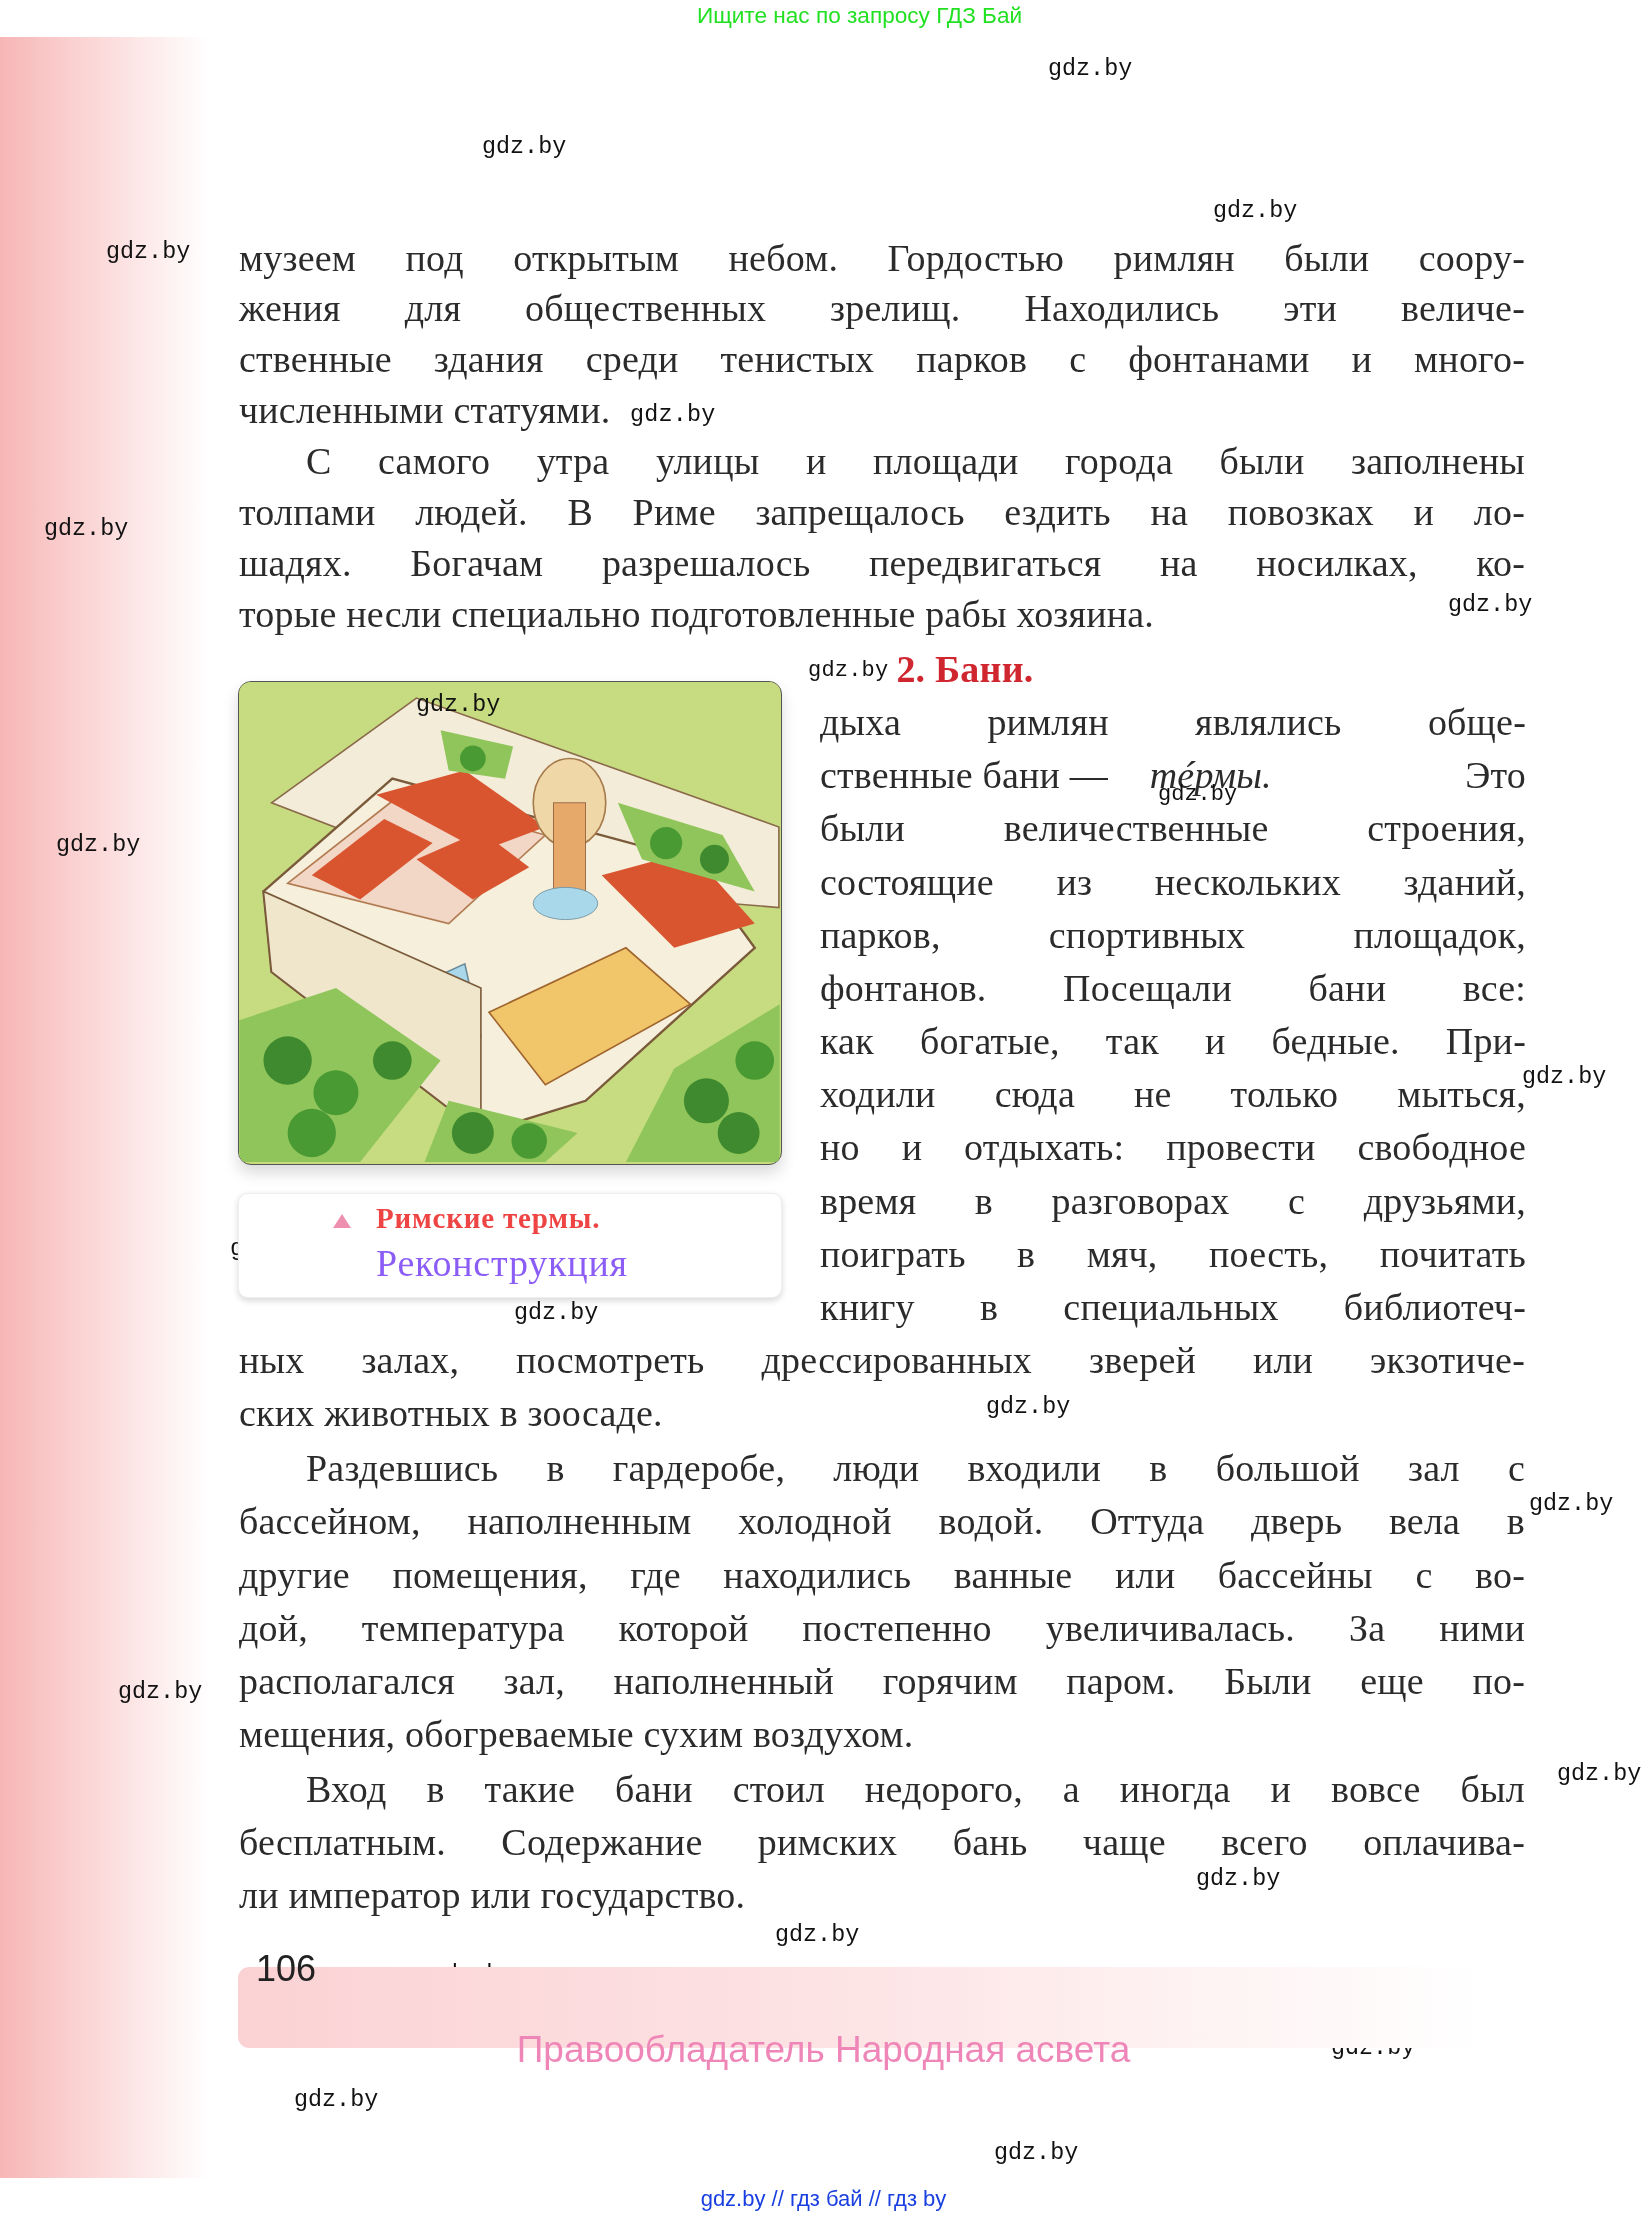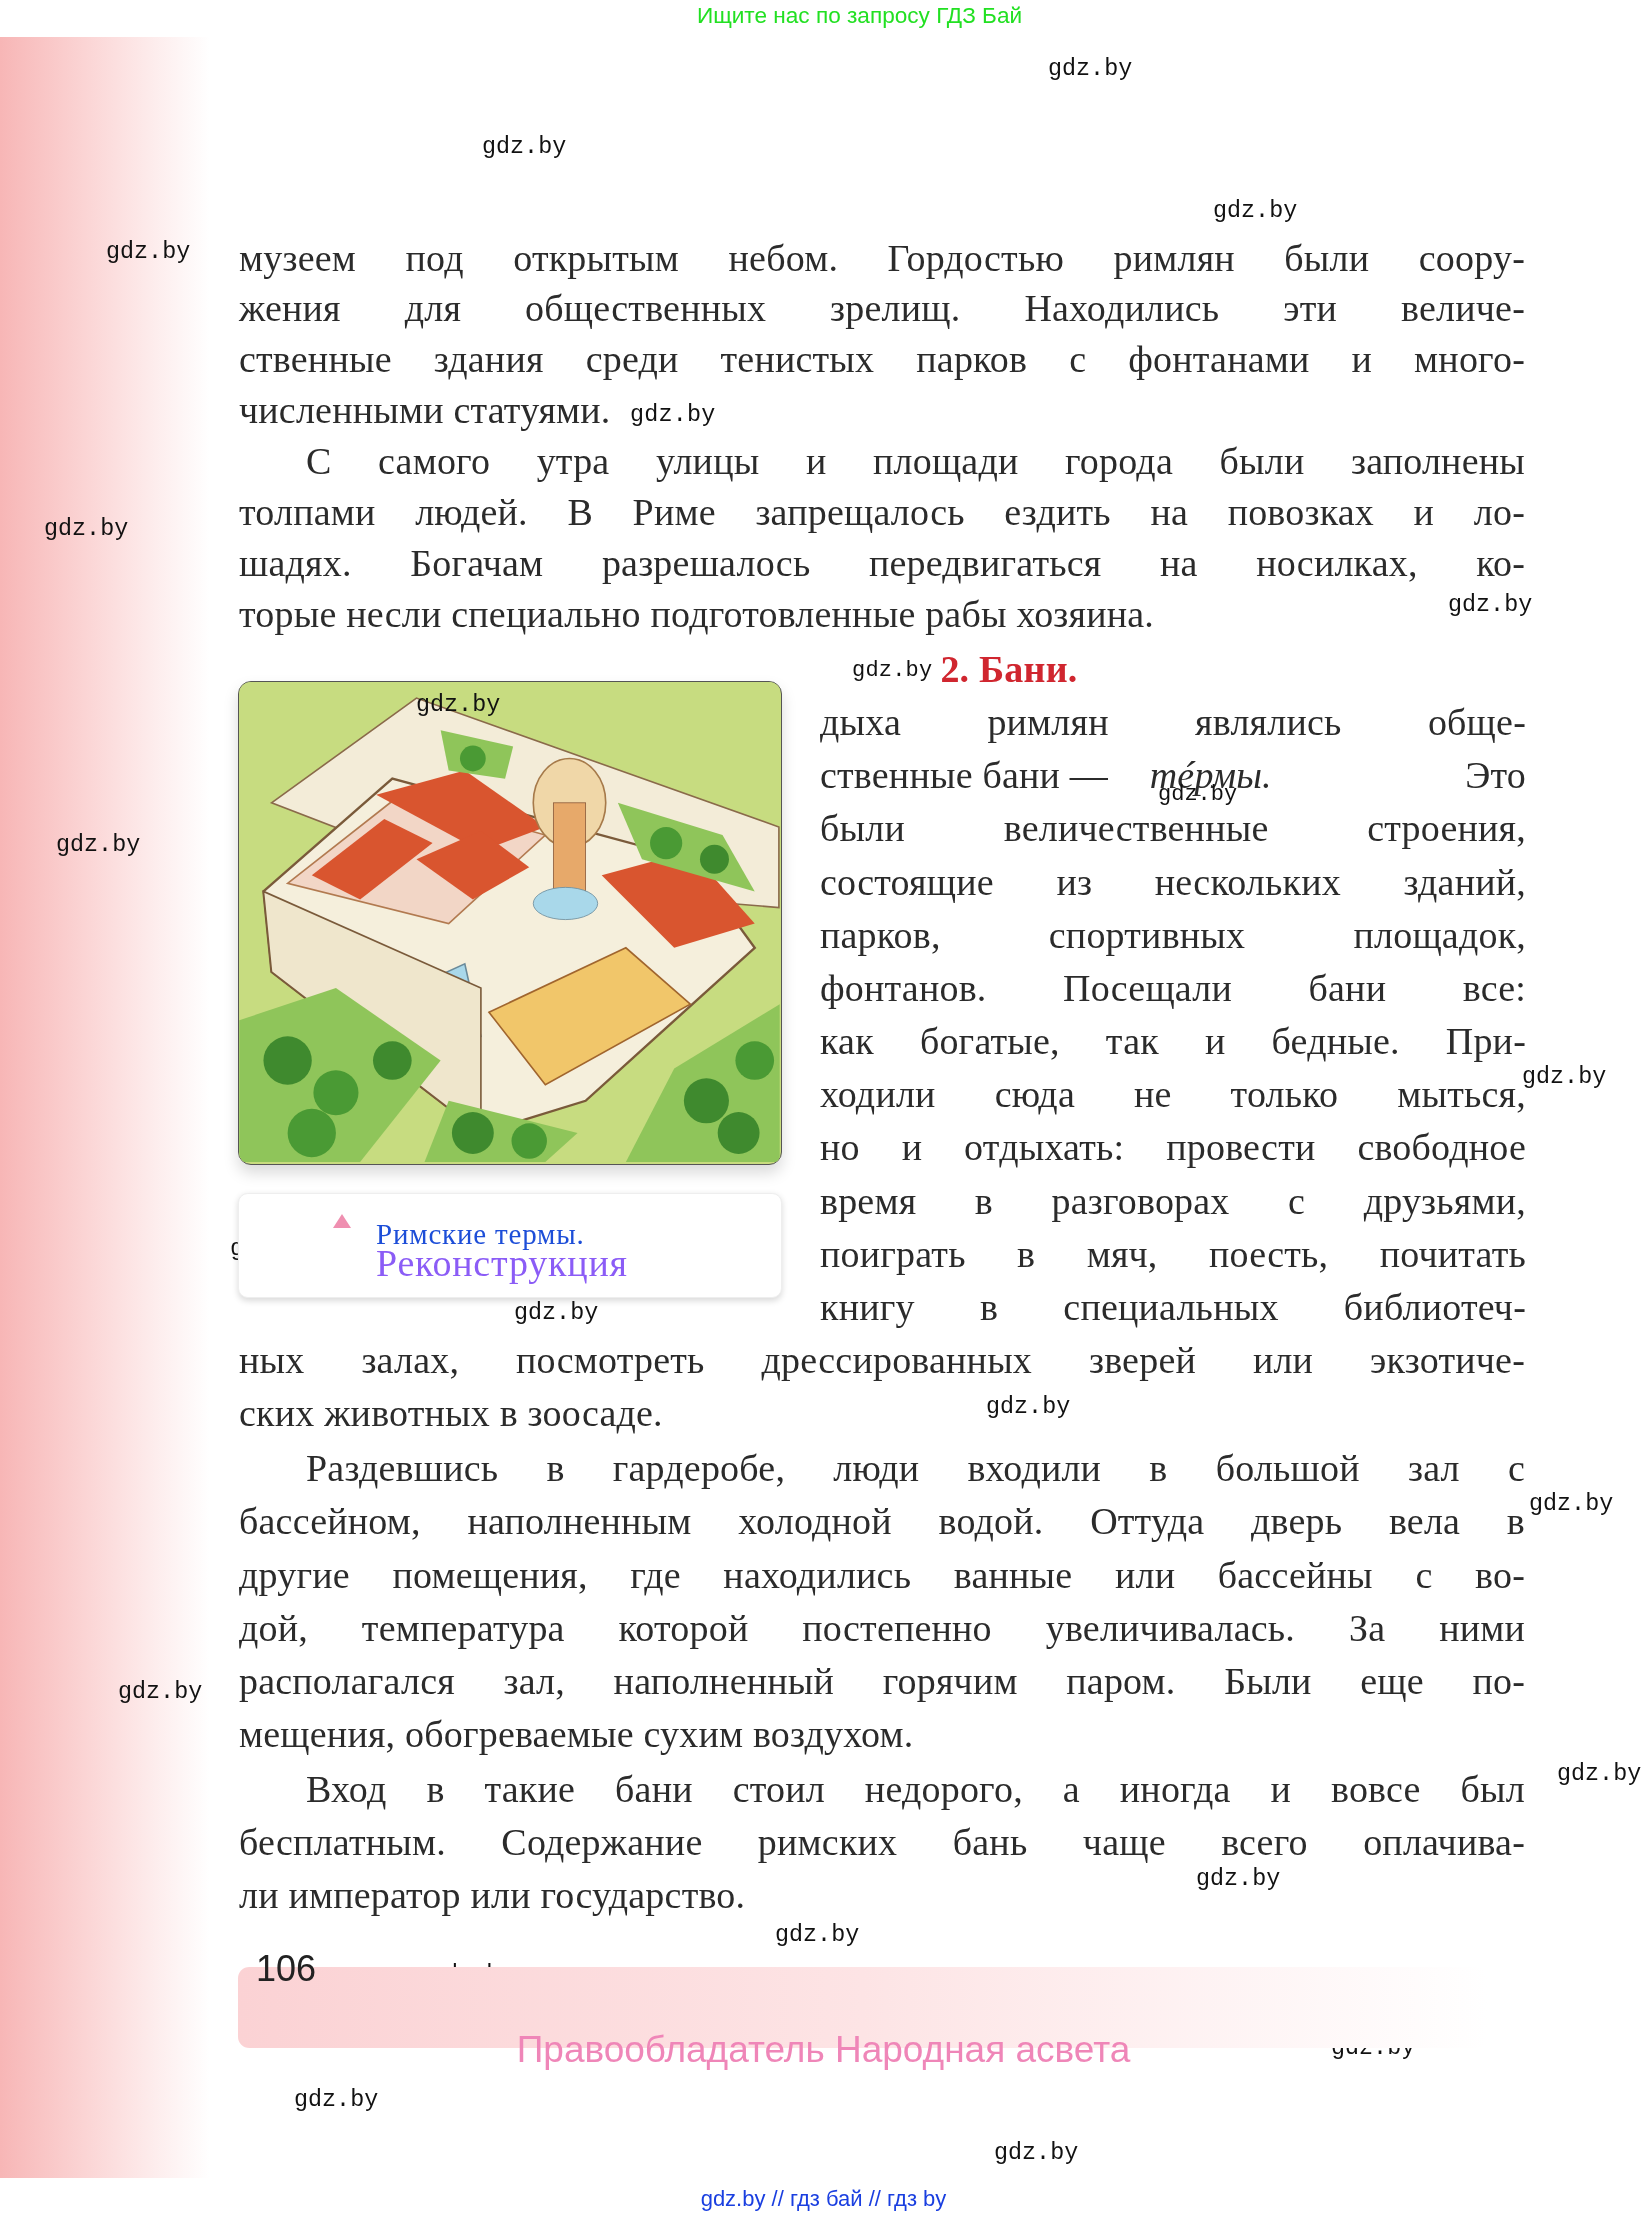--- a/index.html
+++ b/index.html
@@ -18,21 +18,21 @@
   .col { left:820px; width:706px; text-align:justify; text-align-last:justify; }
   .heading-red { color:#d0262f; font-weight:bold; }
   .ital { font-style:italic; }
   .illustration { position:absolute; left:238px; top:681px; width:544px; height:484px; border-radius:13px;
                   overflow:hidden; box-shadow:0 8px 14.5px rgba(0,0,0,0.15); border:1.6px solid #555; box-sizing:border-box;
                   background:#c8dc7e; }
   .caption-box { position:absolute; left:238px; top:1193px; width:544px; height:105px; border-radius:9.7px;
                  background:#ffffff; box-shadow:0 2.4px 6.4px rgba(0,0,0,0.15); border:0.8px solid #eee; box-sizing:border-box; }
   .cap-tri { position:absolute; left:94px; top:20px; width:0; height:0;
              border-left:9.7px solid transparent; border-right:9.7px solid transparent; border-bottom:14.5px solid #ef8fb0; }
-  .cap1 { position:absolute; left:137px; top:24px; font-size:29px; color:#1d4ed8; letter-spacing:0.8px; }
+  .cap1 { position:absolute; left:137px; top:8px; font-size:29px; color:#ef4444; letter-spacing:0.8px;font-weight:bold; }
   .cap2 { position:absolute; left:137px; top:47px; font-size:38px; color:#8b5cf6; letter-spacing:0.8px; }
   .footer-band { position:absolute; left:238px; top:1967px; width:1249px; height:81px; border-radius:11.3px;
                  background:linear-gradient(to right,#fbd2d4 0%,#fde4e5 50%,#ffffff 100%); }
   .page-num { position:absolute; left:256px; top:1909px; font-family:"Liberation Sans",sans-serif; font-size:36px; color:#222;margin-top:39px; }
   .owner { position:absolute; left:0; width:1647px; top:2029px; text-align:center; padding-left:0;
            font-family:"Liberation Sans",sans-serif; font-size:37px; color:#ef86b8; }
   .bottom-links { position:absolute; top:2186px; left:0; width:1647px; text-align:center;
                   font-family:"Liberation Sans",sans-serif; font-size:22px; color:#1a3fe0; }
 </style>
 </head>
@@ -68,21 +68,21 @@
 <div class="line full last" style="top:386px">
   <span>численными статуями.</span>
   <span class="wm" style="position:relative;top:-1.6px;margin-left:9.7px">gdz.by</span>
 </div>
 
 <div class="line indent" style="top:437px;text-align:justify;text-align-last:justify">С самого утра улицы и площади города были заполнены</div>
 <div class="line full" style="top:488px">толпами людей. В Риме запрещалось ездить на повозках и ло-</div>
 <div class="line full" style="top:539px">шадях. Богачам разрешалось передвигаться на носилках, ко-</div>
 <div class="line full last" style="top:590px">торые несли специально подготовленные рабы хозяина.</div>
 
-<div class="line" style="left:852px;top:645px;width:720px">
+<div class="line" style="left:808px;top:645px;width:720px">
   <span class="wm" style="position:relative;top:-6.4px;font-size:22px;margin-right:8px">gdz.by</span><span class="heading-red">2. Бани.</span>
 </div>
 <div class="line col" style="top:698px">дыха римлян являлись обще-</div>
 <div class="line col" style="top:751px;text-align-last:left">
   <span>ственные бани —</span>
   <span class="ital" style="margin-left:32px">тéрмы.</span>
   <span style="float:right">Это</span>
 </div>
 <div class="wm" style="left:1158px;top:782px;font-size:22px">gdz.by</div>
 <div class="line col" style="top:804px">были величественные строения,</div>

